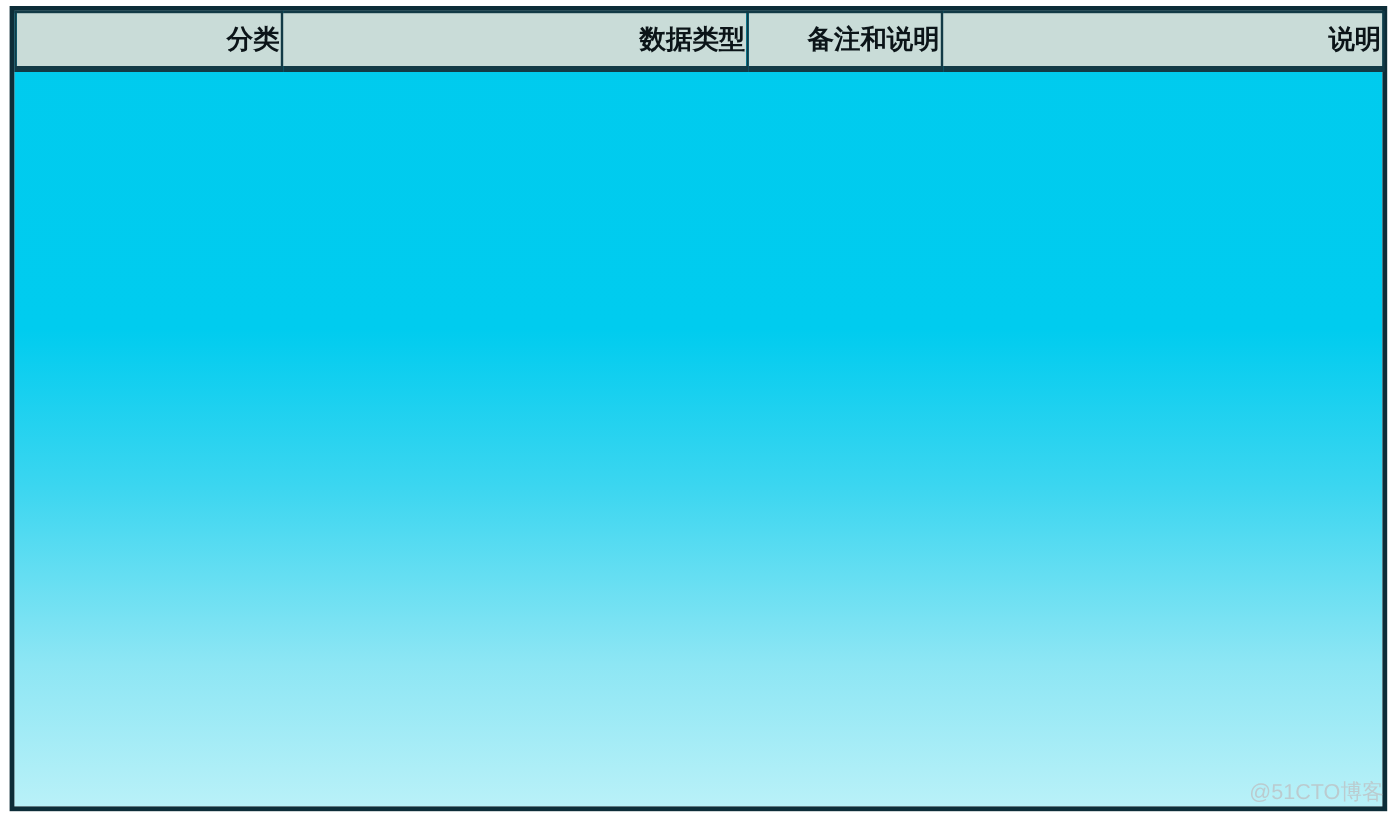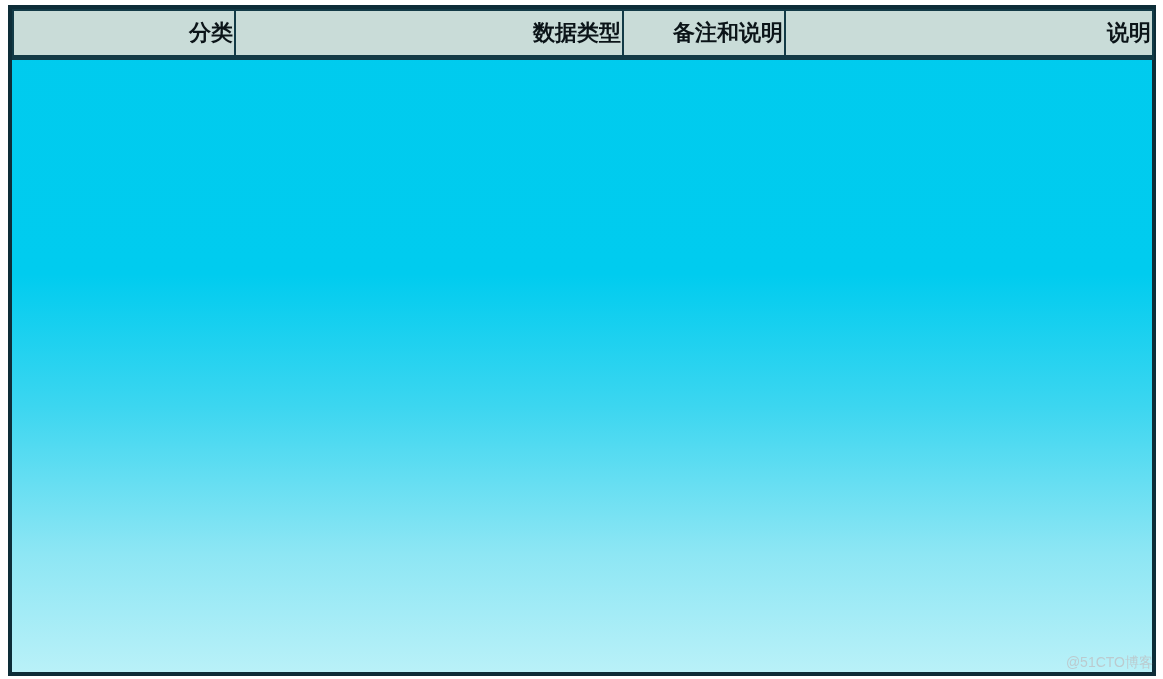--- a/index.html
+++ b/index.html
@@ -19,21 +19,21 @@
   }
   table{width:100%;height:100%;border-collapse:collapse;table-layout:fixed;}
   th,td{border:2px solid var(--line);overflow:hidden;}
   thead tr{height:47px;}
   th{
     background:var(--hdr);border-bottom:5px solid var(--line);
     font-size:22px;font-weight:700;color:var(--txt);text-align:right;vertical-align:middle;
   }
   .watermark{
     position:absolute;right:10px;bottom:7px;color:var(--wm);opacity:.92;
-    font-size:14px;font-weight:400;z-index:5;
+    font-size:18px;font-weight:400;z-index:5;
   }
 </style>
 </head>
 <body>
 
 <div class="table-wrap">
   <table>
     <colgroup>
       <col style="width:222px">
       <col style="width:388px">

